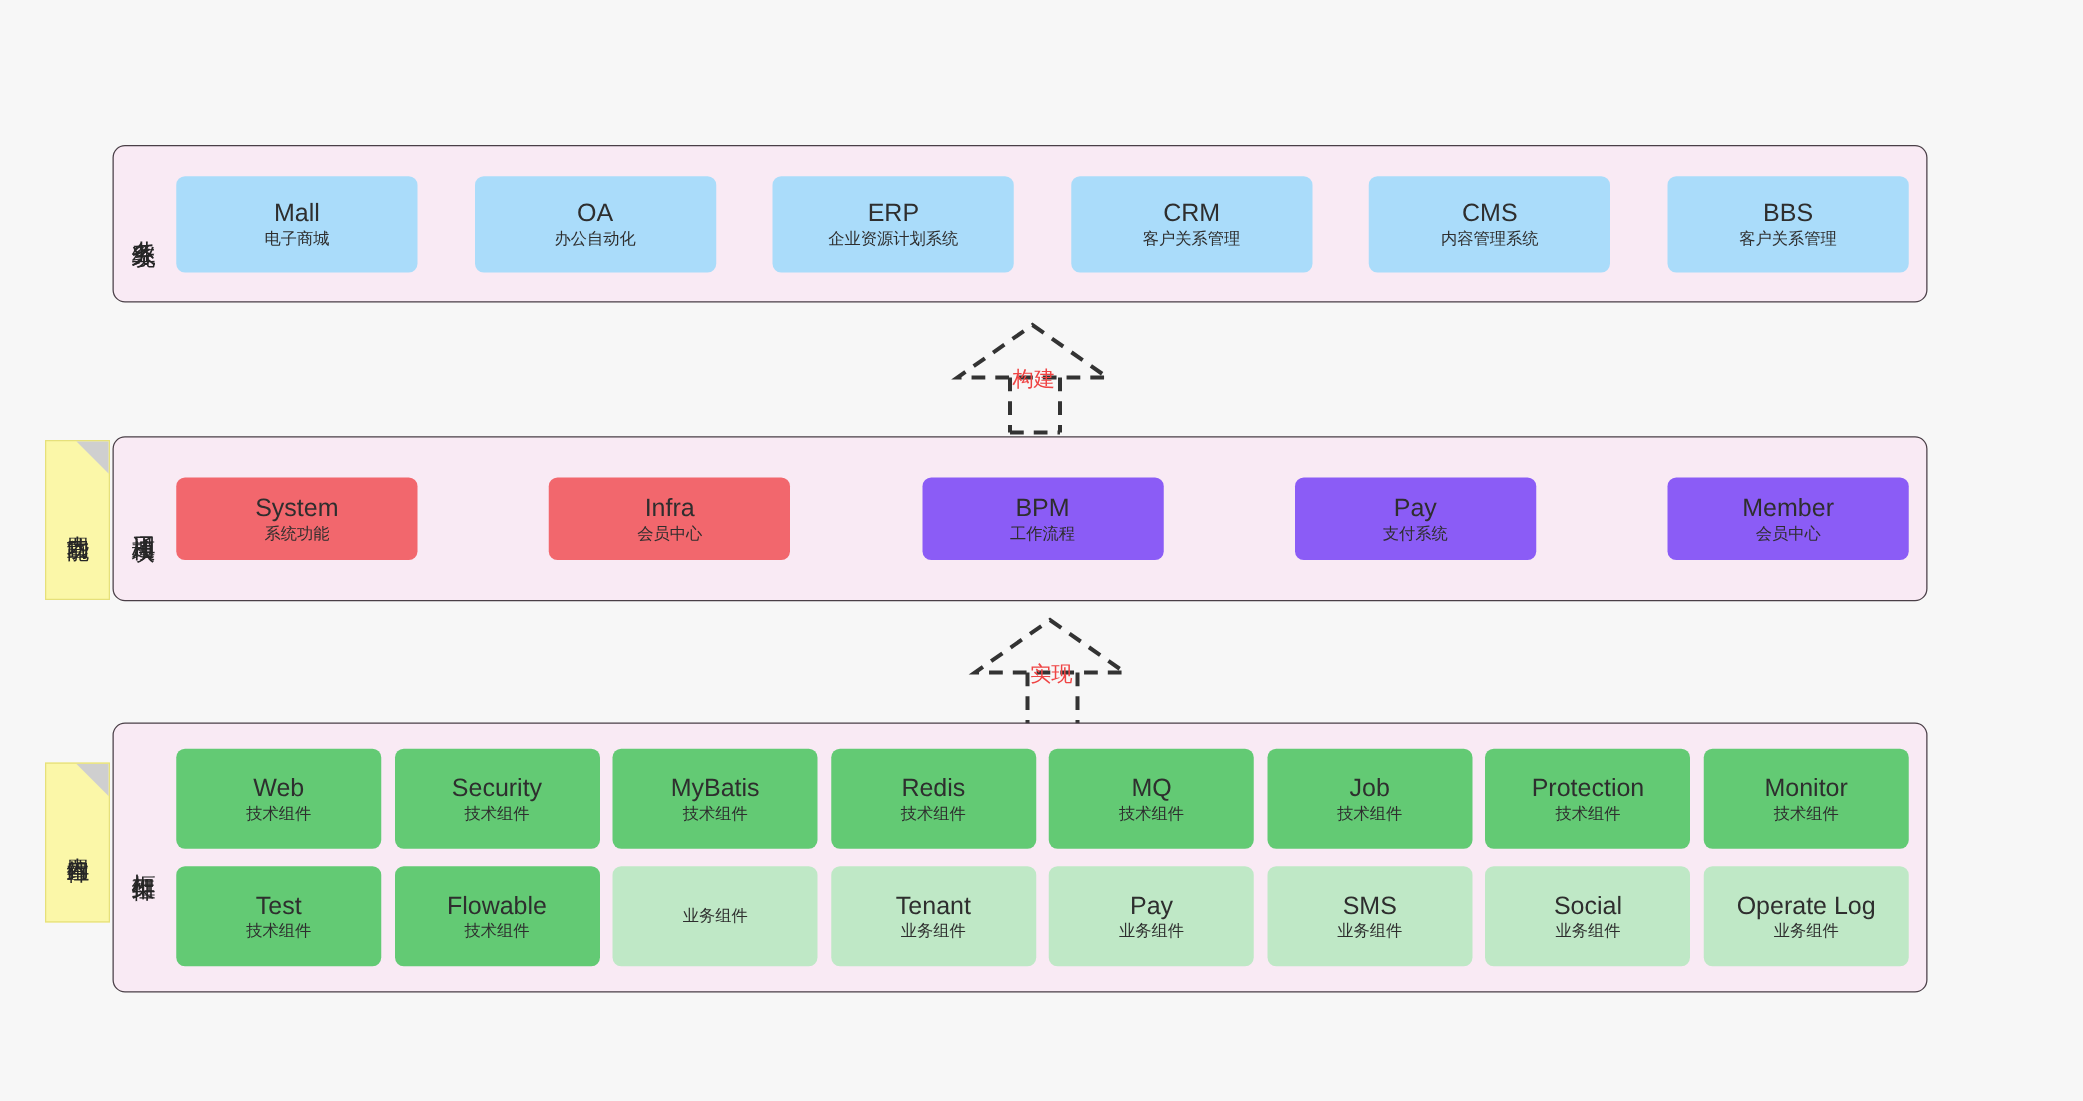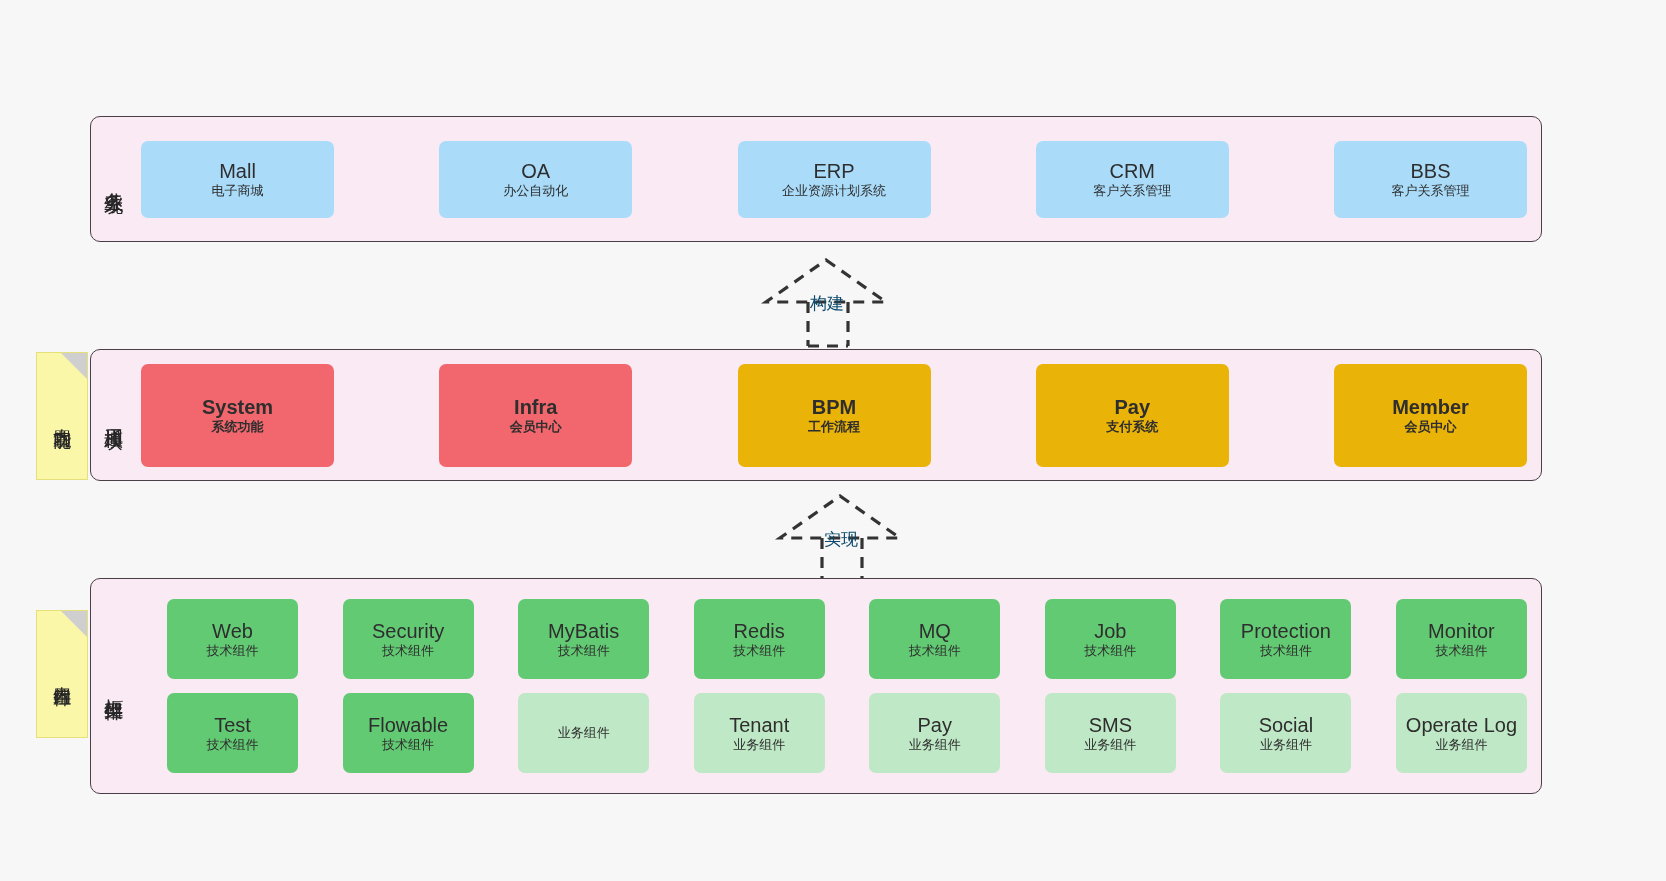--- a/index.html
+++ b/index.html
@@ -72,25 +72,25 @@
     line-height: 1.22;
     padding: 4px 6px;
     color: #2e2e2e;
   }
   .node .t1 { font-size: 20px; }
   .node .t2 { font-size: 13px; }
 
   
   .l1 .node { height: 77px; width: 193px; background: #aadcfa; }
   
-  .l2 .node { height: 103px; width: 193px; font-weight: bold; }
+  .l2 .node { height: 66px; width: 193px; }
   .l2 .node.strong { background: #f2676d; }
-  .l2 .node.soft   { background: #eab308; }
-  
-  .l3 .node { height: 80px; width: 131px; margin-left: 26px; }
+  .l2 .node.soft   { background: #8b5cf6; }
+  
+  .l3 .node { height: 80px; width: 164px; }
   .l3 .node.tech { background: #63ca74; }
   .l3 .node.biz  { background: #bfe8c6; }
 
   
   .note {
     position: absolute;
     box-sizing: border-box;
     background: #fbf7a8;
     border: 1px solid #e6e07a;
     display: flex;
@@ -115,21 +115,21 @@
   }
 
   
   .arrow {
     position: absolute;
     pointer-events: none;
   }
   .arrow-label {
     position: absolute;
     font-size: 17px;
-    color: #0c4a6e;
+    color: #ef4444;
     background: transparent;
     white-space: nowrap;
     user-select: none;
   }
 </style>
 </head>
 <body>
 
 <div id="canvas">
 
@@ -145,20 +145,24 @@
             <span class="t1">OA</span>
             <span class="t2">办公自动化</span>
           </div>
           <div class="node">
             <span class="t1">ERP</span>
             <span class="t2">企业资源计划系统</span>
           </div>
           <div class="node">
             <span class="t1">CRM</span>
             <span class="t2">客户关系管理</span>
+          </div>
+          <div class="node">
+            <span class="t1">CMS</span>
+            <span class="t2">内容管理系统</span>
           </div>
           <div class="node">
             <span class="t1">BBS</span>
             <span class="t2">客户关系管理</span>
           </div>
         </div>
     </div>
   </div>
 
   <div class="arrow" style="left:752px; top:256px; width:160px; height:92px;">

